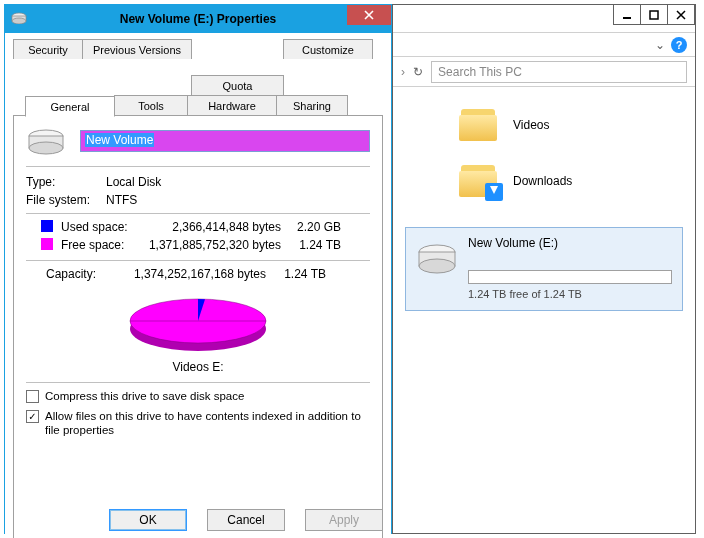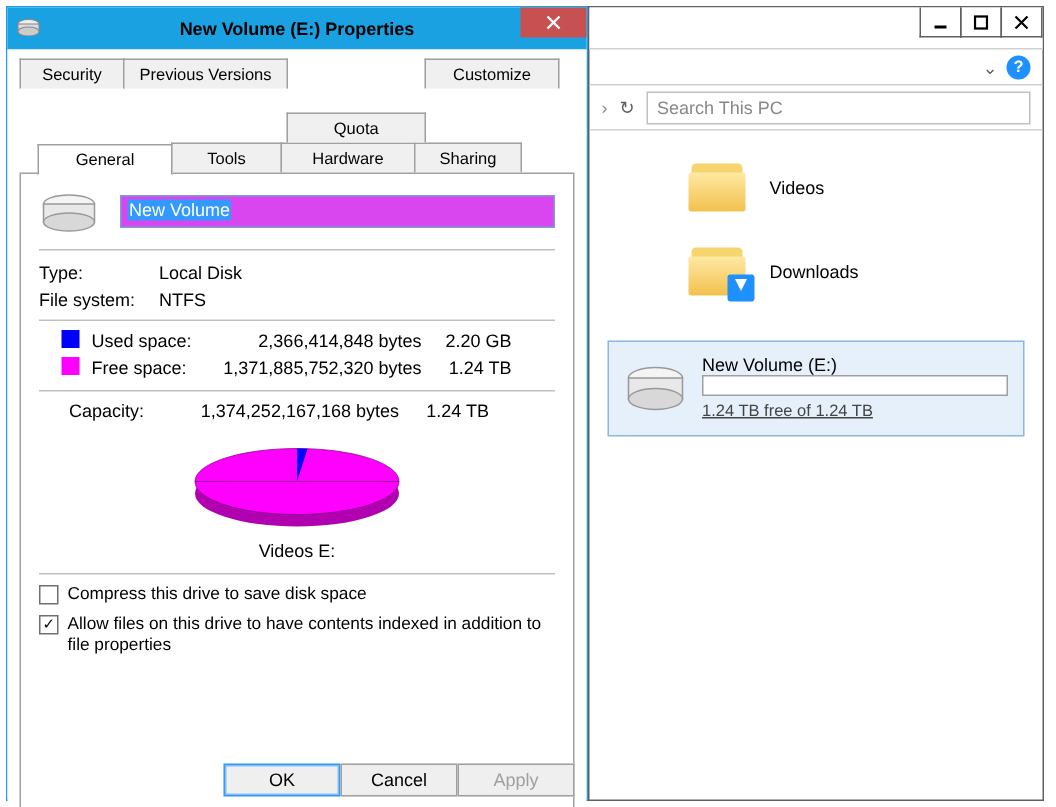--- a/index.html
+++ b/index.html
@@ -49,21 +49,21 @@
 
 .pie-wrap { text-align: center; margin: 8px 0 2px 0; }
 .pie { width: 150px; height: 62px; display: inline-block; }
 .drive-label { text-align: center; margin-top: 2px; }
 
 .chk-row { display: flex; align-items: flex-start; gap: 6px; margin-top: 6px; }
 .chk { width: 13px; height: 13px; border: 1px solid #707070; background: #fff; display: flex; align-items: center; justify-content: center; flex-shrink: 0; margin-top: 1px; }
 .chk.checked::after { content: "✓"; font-size: 10px; line-height: 10px; }
 .chk-label { font-size: 11.5px; line-height: 14px; }
 
-.dlg-buttons { position: absolute; bottom: 2px; right: 8px; display: flex; gap: 0; }
+.dlg-buttons { position: absolute; bottom: 2px; right: 8px; display: flex; gap: 20px; }
 .btn { width: 78px; height: 22px; border: 1px solid #a0a0a0; background: #efefef; display: flex; align-items: center; justify-content: center; font-size: 12px; }
 .btn.disabled { color: #a0a0a0; }
 .btn.default { border: 1px solid #3399ff; box-shadow: inset 0 0 0 1px #85c0ec; }
 
 
 .explorer { position: absolute; left: 392px; top: 4px; width: 304px; height: 530px; border: 1px solid #606060; background: #fff; }
 .exp-title { height: 28px; background: #fff; border-bottom: 1px solid #d0d0d0; display: flex; justify-content: flex-end; }
 .winbtn { width: 28px; height: 20px; border: 1px solid #606060; border-top: none; display: flex; align-items: center; justify-content: center; margin-left: -1px; font-weight: bold; }
 .exp-toolbar { height: 24px; border-bottom: 1px solid #d0d0d0; display: flex; align-items: center; justify-content: flex-end; padding-right: 8px; gap: 6px; }
 .help { width: 16px; height: 16px; border-radius: 50%; background: #1e90ff; color: #fff; display: flex; align-items: center; justify-content: center; font-size: 11px; font-weight: bold; }
@@ -76,23 +76,23 @@
 .folder-item { display: flex; align-items: center; gap: 12px; padding: 6px 10px 6px 60px; height: 56px; }
 .folder-icon { width: 42px; height: 36px; position: relative; }
 .folder-icon .back { position: absolute; left: 2px; top: 2px; width: 34px; height: 26px; background: #f7d56e; border-radius: 3px 3px 0 0; }
 .folder-icon .front { position: absolute; left: 0; top: 8px; width: 38px; height: 26px; background: linear-gradient(#ffe9a3,#f1c14d); border-radius: 2px; }
 .dl-arrow { position: absolute; right: -2px; bottom: -2px; width: 18px; height: 18px; background: #1e90ff; border-radius: 2px; }
 .dl-arrow::after { content: ""; position: absolute; left: 5px; top: 3px; width: 0; height: 0; border-left: 4px solid transparent; border-right: 4px solid transparent; border-top: 8px solid #fff; }
 .folder-label { font-size: 12px; }
 .drive-item { margin: 18px 6px 0 6px; border: 1px solid #8fb7e0; background: #e6f0fa; padding: 8px 10px 10px 10px; display: flex; gap: 10px; }
 .drive-img { width: 42px; height: 36px; margin-top: 4px; }
 .drive-info { flex: 1; }
-.drive-name { font-size: 12px; margin-bottom: 0; }
+.drive-name { font-size: 12px; margin-bottom: 20px; }
 .drive-bar { width: 100%; height: 14px; border: 1px solid #a0a0a0; background: #fff; margin-bottom: 4px; }
-.drive-free { font-size: 11px; color: #444; text-decoration: underline; }
+.drive-free { font-size: 11px; color: #444; }
 </style>
 </head>
 <body>
 
 <div class="dlg">
   <div class="dlg-titlebar">
     <div class="dlg-icon">
       <svg width="16" height="12" viewBox="0 0 16 12">
           <ellipse cx="8" cy="4" rx="7" ry="3" fill="#eee" stroke="#888" stroke-width="0.7"></ellipse>
           <rect x="1" y="4" width="14" height="5" fill="#ddd" stroke="#888" stroke-width="0.7"></rect>

